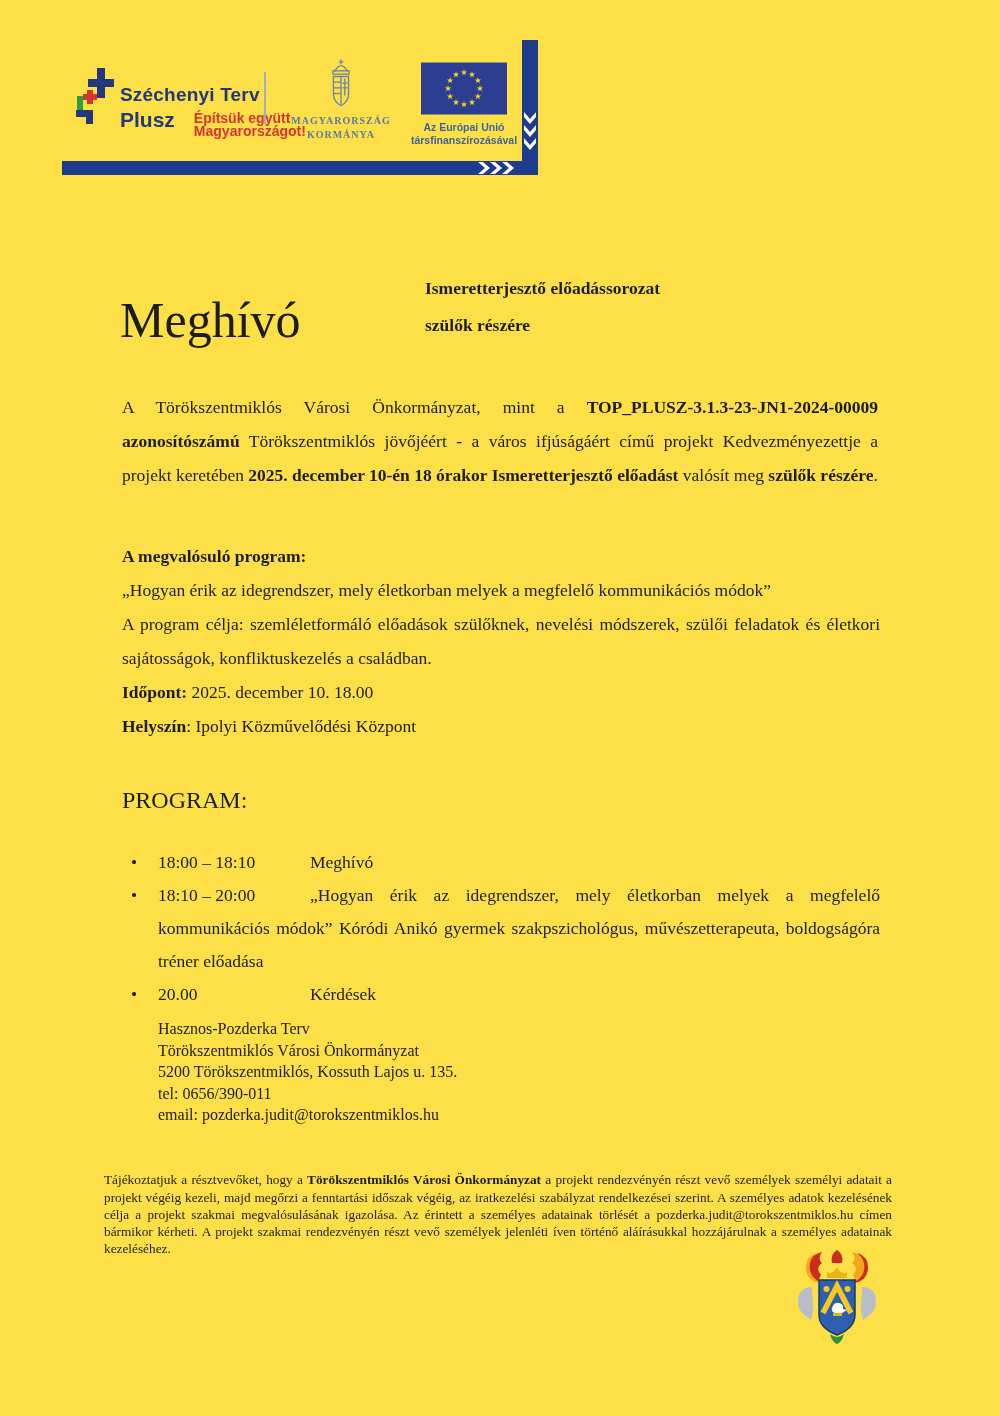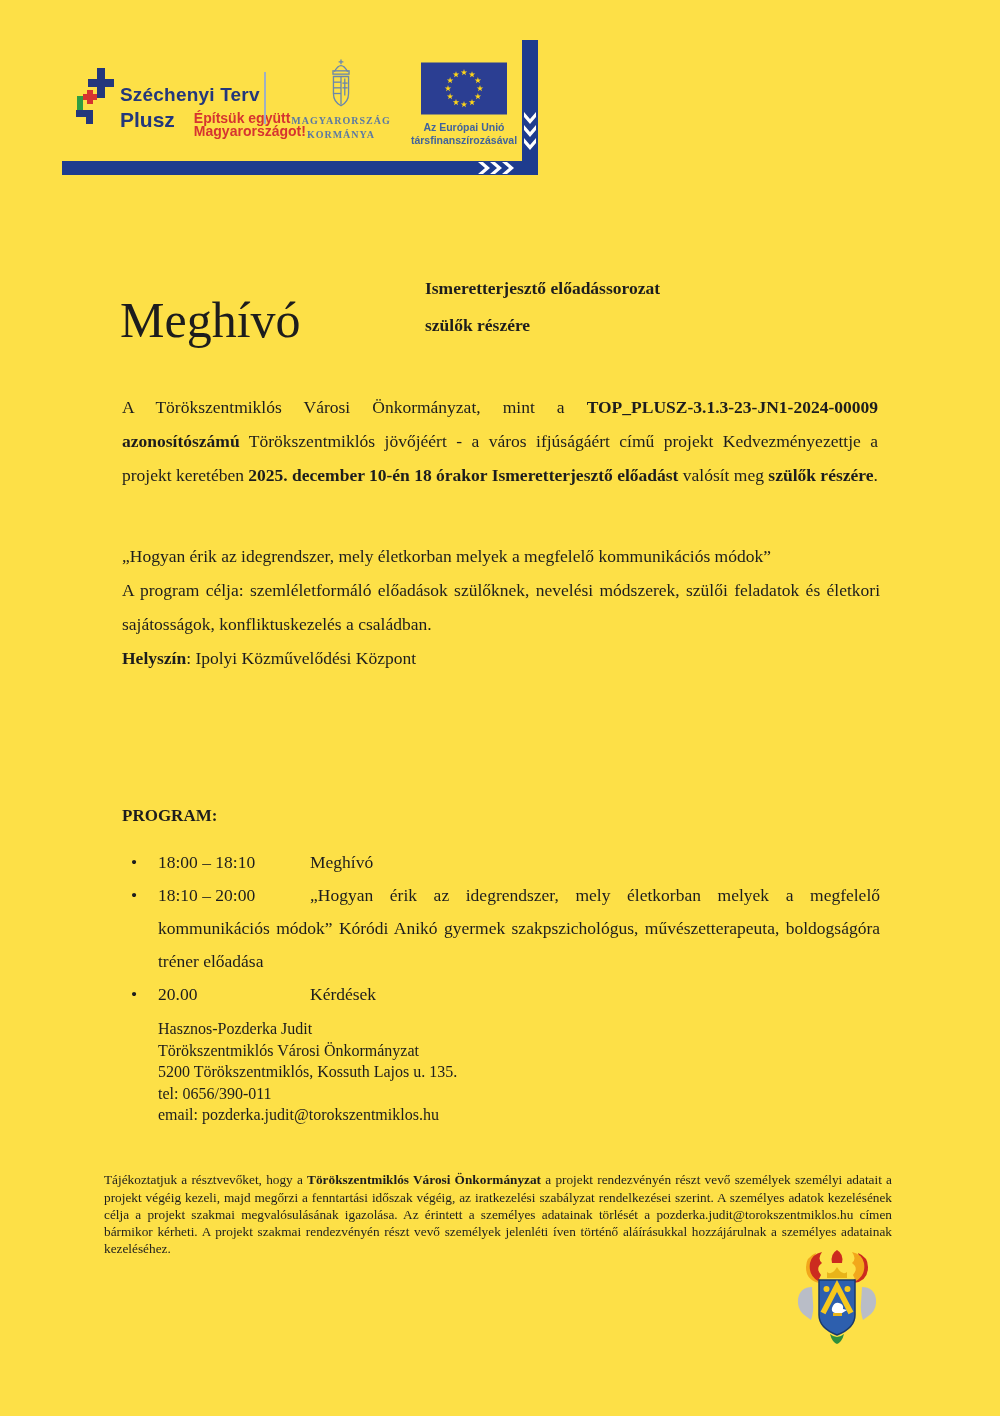--- a/index.html
+++ b/index.html
@@ -27,21 +27,21 @@
   .eu-flag{display:block;margin:0 auto;}
   .eu-caption{margin-top:6px;font-family:"Liberation Sans",sans-serif;font-weight:bold;font-size:10.5px;line-height:13px;color:#41639c;}
   
   .title-heading{position:absolute;left:120px;top:256px;font-size:50px;font-weight:normal;margin-top:35px;}
   .subtitle{position:absolute;left:425px;top:270px;font-size:17.5px;font-weight:bold;line-height:37px;font-family:Liberation Serif, serif;}
   
   .intro{position:absolute;left:122px;top:372px;width:756px;font-size:17.5px;line-height:34px;text-align:justify;}
   .program{position:absolute;left:122px;top:539px;width:758px;font-size:17.5px;line-height:34px;text-align:justify;}
   .program .heading{font-weight:bold;text-align:left;}
   .label-b{font-weight:bold;}
-  .sched-heading{position:absolute;left:122px;top:806px;font-size:17px;font-weight:bold;}
+  .sched-heading{position:absolute;left:122px;top:787px;font-size:24px;font-weight:normal;}
   .sched-list{position:absolute;left:158px;top:846px;width:722px;font-size:17.5px;line-height:33px;}
   .sched-item{position:relative;text-align:justify;}
   .sched-item .dot{position:absolute;left:-27px;top:0;}
   .sched-time{display:inline-block;width:152px;vertical-align:top;}
   .contact{position:absolute;left:158px;top:1018px;font-size:16px;line-height:21.5px;}
   .contact .heading{text-decoration:underline;}
   .disclaimer{position:absolute;left:104px;top:1158px;width:788px;font-size:13.3px;line-height:17.3px;text-align:justify;}
   .coat{position:absolute;left:790px;top:1249px;}
 </style>
 </head>
@@ -132,24 +132,28 @@
 
   <div class="title-heading">Meghívó</div>
   <div class="subtitle">
     <div>Ismeretterjesztő előadássorozat</div>
     <div>szülők részére</div>
   </div>
 
   <p class="intro"><span>A Törökszentmiklós Városi Önkormányzat, mint a </span><b>TOP_PLUSZ-3.1.3-23-JN1-2024-00009 azonosítószámú</b><span> Törökszentmiklós jövőjéért - a város ifjúságáért című projekt Kedvezményezettje a projekt keretében </span><b>2025. december 10-én 18 órakor Ismeretterjesztő előadást</b><span> valósít meg </span><b>szülők részére</b><span>.</span></p>
 
   <div class="program">
+    <div class="heading">A megvalósuló program:</div>
     <div>
         <div>„Hogyan érik az idegrendszer, mely életkorban melyek a megfelelő kommunikációs módok”</div>
         <div>A program célja: szemléletformáló előadások szülőknek, nevelési módszerek, szülői feladatok és életkori sajátosságok, konfliktuskezelés a családban.</div>
       </div>
+    <div>
+      <span class="label-b">Időpont:</span><span> 2025. december 10. 18.00</span>
+    </div>
     <div>
       <span class="label-b">Helyszín</span><span>: Ipolyi Közművelődési Központ</span>
     </div>
   </div>
 
   <div class="sched-heading">PROGRAM:</div>
   <div class="sched-list">
       <div class="sched-item">
       <span class="dot">•</span>
       <span class="sched-time">18:00 – 18:10</span><span>Meghívó</span>
@@ -159,21 +163,21 @@
       <span class="sched-time">18:10 – 20:00</span><span>„Hogyan érik az idegrendszer, mely életkorban melyek a megfelelő kommunikációs módok” Kóródi Anikó gyermek szakpszichológus, művészetterapeuta, boldogságóra tréner előadása</span>
     </div>
       <div class="sched-item">
       <span class="dot">•</span>
       <span class="sched-time">20.00</span><span>Kérdések</span>
     </div>
     </div>
 
   <div class="contact">
     <div>
-        <div>Hasznos-Pozderka Judit</div>
+        <div>Hasznos-Pozderka Terv</div>
         <div>Törökszentmiklós Városi Önkormányzat</div>
         <div>5200 Törökszentmiklós, Kossuth Lajos u. 135.</div>
         <div>tel: 0656/390-011</div>
         <div>email: pozderka.judit@torokszentmiklos.hu</div>
       </div>
   </div>
 
   <p class="disclaimer"><span>Tájékoztatjuk a résztvevőket, hogy a </span><b>Törökszentmiklós Városi Önkormányzat</b><span> a projekt rendezvényén részt vevő személyek személyi adatait a projekt végéig kezeli, majd megőrzi a fenntartási időszak végéig, az iratkezelési szabályzat rendelkezései szerint. A személyes adatok kezelésének célja a projekt szakmai megvalósulásának igazolása. Az érintett a személyes adatainak törlését a pozderka.judit@torokszentmiklos.hu címen bármikor kérheti. A projekt szakmai rendezvényén részt vevő személyek jelenléti íven történő aláírásukkal hozzájárulnak a személyes adatainak kezeléséhez.</span></p>
 
   <svg class="coat" width="94" height="98" viewBox="0 0 94 98">

